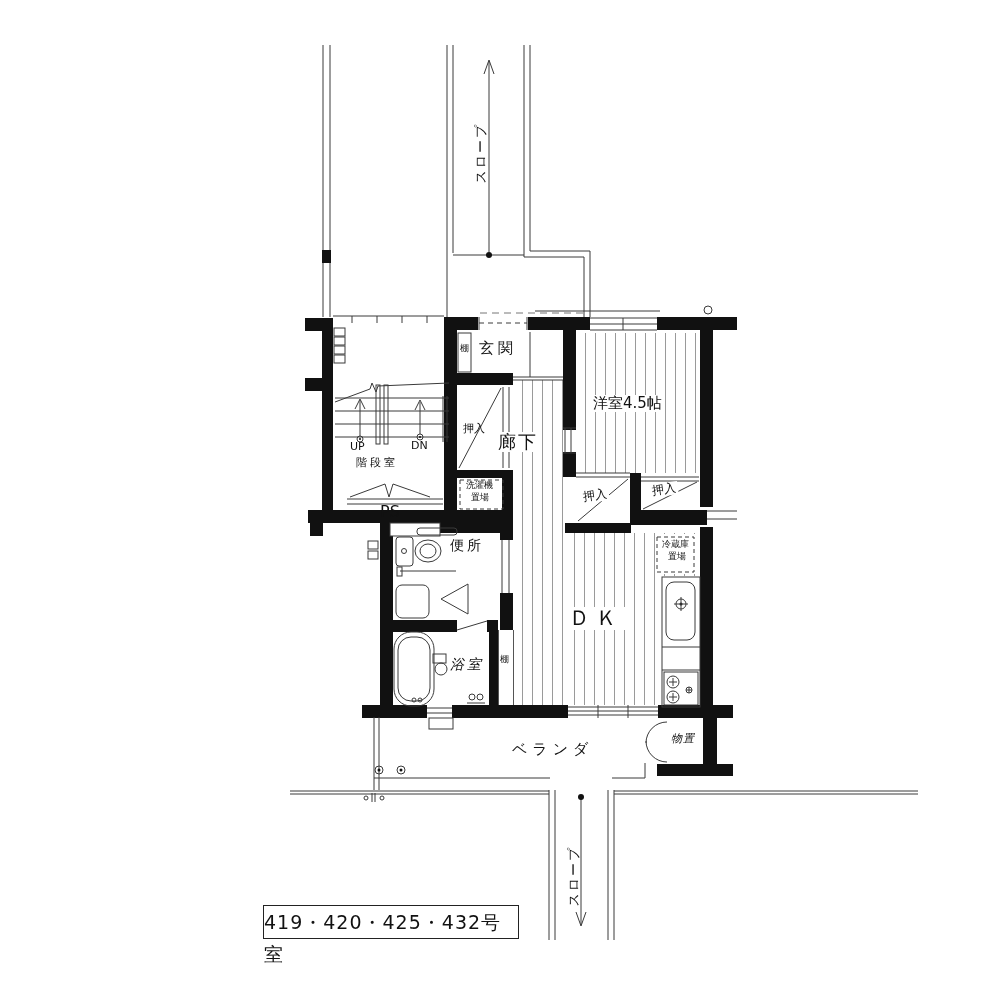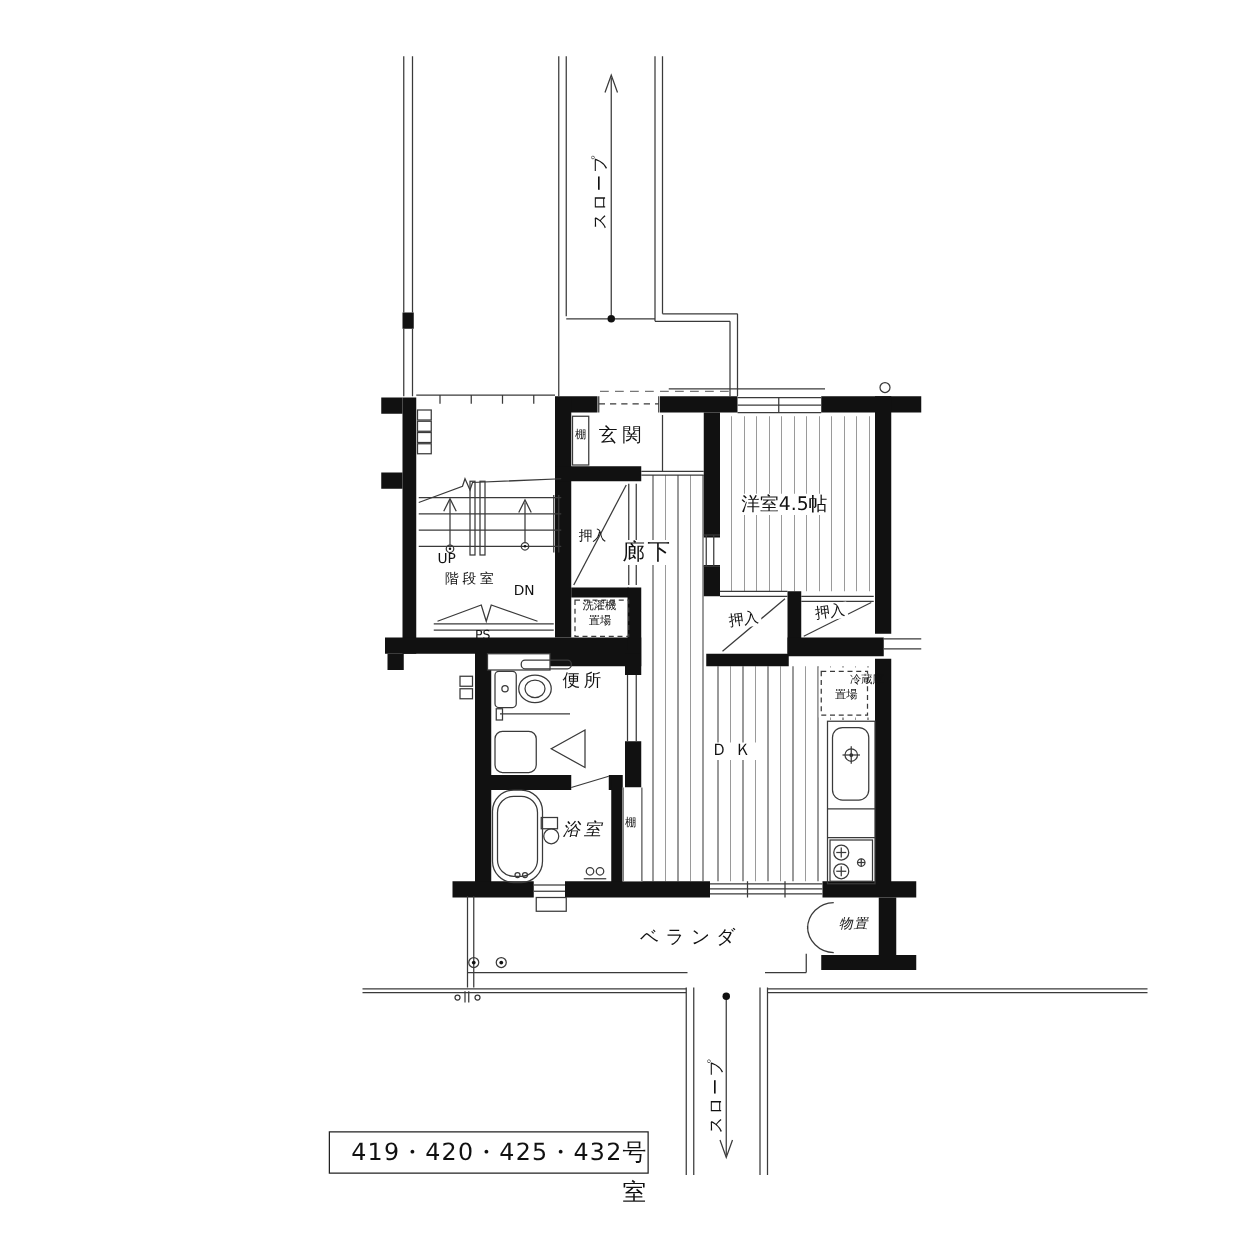--- a/index.html
+++ b/index.html
@@ -7,21 +7,21 @@
         font-family:"DejaVu Sans","Liberation Sans",sans-serif;color:#111;}
   .wall{position:absolute;background:#111;}
   .lbl{position:absolute;white-space:nowrap;color:#111;line-height:1.1;}
   .halo{background:#fff;padding:0 2px;}
   .vrot{transform:rotate(-90deg);transform-origin:center;text-align:center;}
   .stripes{position:absolute;background:repeating-linear-gradient(to right,#fff 0px,#fff 9px,#9a9a9a 9px,#9a9a9a 10px);}
   .box{position:absolute;background:#fff;}
   svg.linework{position:absolute;left:0;top:0;}
   .shelfstrip{position:absolute;background:#fff;border-left:1px solid #555;border-right:1px solid #555;}
   #room-number-box{position:absolute;left:263px;top:905px;width:254px;height:32px;
-    border:1.5px solid #222;background:#fff;text-align:right;line-height:32px;
+    border:1.5px solid #222;background:#fff;text-align:left;line-height:32px;
     font-size:19px;letter-spacing:1px;}
 </style>
 </head>
 <body>
 
 <div id="plan">
 
   <div class="stripes" style="left:513px;top:380px;width:52px;height:325px;"></div>
   <div class="stripes" style="left:576px;top:333px;width:124px;height:140px;"></div>
   <div class="stripes" style="left:565px;top:533px;width:135px;height:172px;"></div>
@@ -256,39 +256,39 @@
   </svg>
 
   <div class="lbl vrot" style="left:445px;top:146px;width:72px;font-size:13px;letter-spacing:2px;">スロープ</div>
   <div class="lbl vrot" style="left:538px;top:869px;width:72px;font-size:13px;letter-spacing:2px;">スロープ</div>
 
   <div class="lbl" style="left:479px;top:340px;font-size:15px;letter-spacing:4px;">玄関</div>
   <div class="lbl" style="left:460px;top:344px;font-size:9px;">棚</div>
 
   <div class="lbl" style="left:356px;top:457px;font-size:11px;letter-spacing:3px;">階段室</div>
   <div class="lbl" style="left:350px;top:441px;font-size:11px;">UP</div>
-  <div class="lbl" style="left:411px;top:467px;font-size:11px;">DN</div>
-  <div class="lbl" style="left:380px;top:503px;font-size:10px;">PS</div>
+  <div class="lbl" style="left:411px;top:440px;font-size:11px;">DN</div>
+  <div class="lbl" style="left:380px;top:503px;font-size:16px;">PS</div>
 
   <div class="lbl" style="left:463px;top:423px;font-size:11px;">押入</div>
   <div class="lbl" style="left:466px;top:481px;font-size:9px;">洗濯機</div>
   <div class="lbl" style="left:471px;top:493px;font-size:9px;">置場</div>
 
   <div class="lbl halo" style="left:496px;top:432px;font-size:18px;letter-spacing:2px;">廊下</div>
   <div class="lbl halo" style="left:591px;top:395px;font-size:15px;">洋室4.5帖</div>
 
   <div class="lbl halo" style="left:581px;top:489px;font-size:12px;transform:rotate(-8deg);">押入</div>
   <div class="lbl halo" style="left:650px;top:483px;font-size:12px;transform:rotate(-8deg);">押入</div>
 
   <div class="lbl" style="left:450px;top:538px;font-size:14px;letter-spacing:3px;">便所</div>
   <div class="lbl" style="left:450px;top:657px;font-size:14px;letter-spacing:3px;font-style:italic;">浴室</div>
   <div class="lbl" style="left:500px;top:655px;font-size:9px;">棚</div>
 
-  <div class="lbl halo" style="left:567px;top:594px;font-size:13px;letter-spacing:6px;">ＤＫ</div>
-  <div class="lbl" style="left:680px;top:540px;font-size:9px;">冷蔵庫</div>
+  <div class="lbl halo" style="left:567px;top:607px;font-size:21px;letter-spacing:6px;">ＤＫ</div>
+  <div class="lbl" style="left:662px;top:540px;font-size:9px;">冷蔵庫</div>
   <div class="lbl" style="left:668px;top:552px;font-size:9px;">置場</div>
 
   <div class="lbl" style="left:512px;top:741px;font-size:15px;letter-spacing:5px;">ベランダ</div>
   <div class="lbl" style="left:671px;top:733px;font-size:11px;letter-spacing:1px;font-style:italic;">物置</div>
 
   <div id="room-number-box">
     <span>419・420・425・432号室</span>
   </div>
 
 </div>

